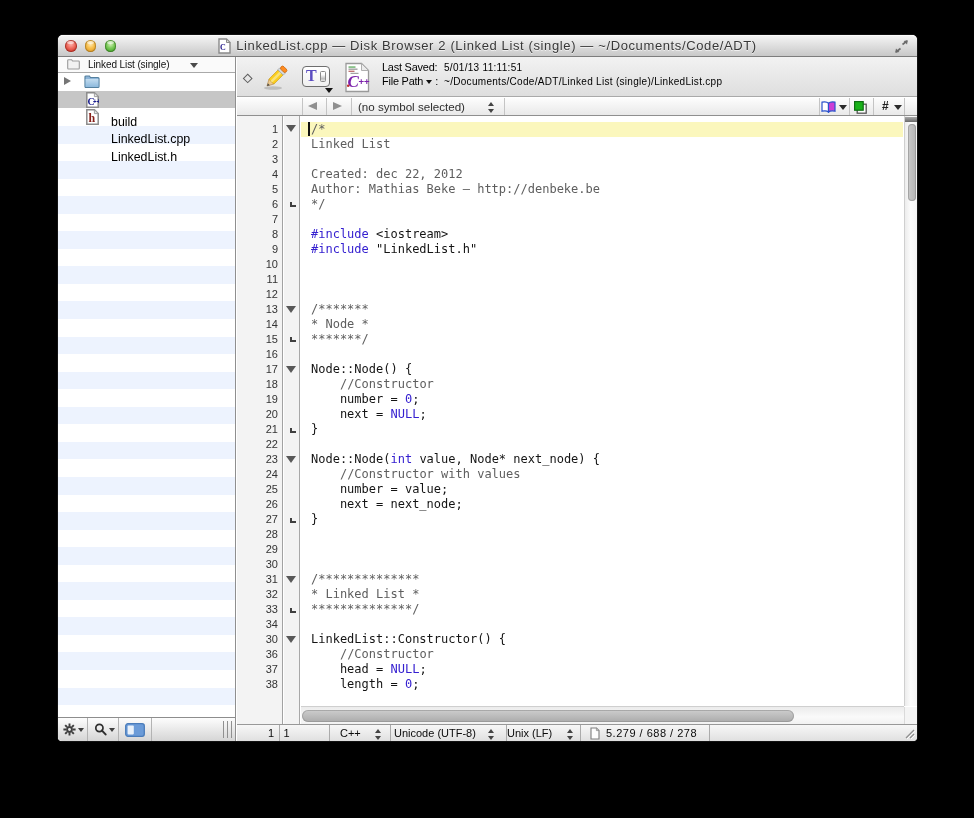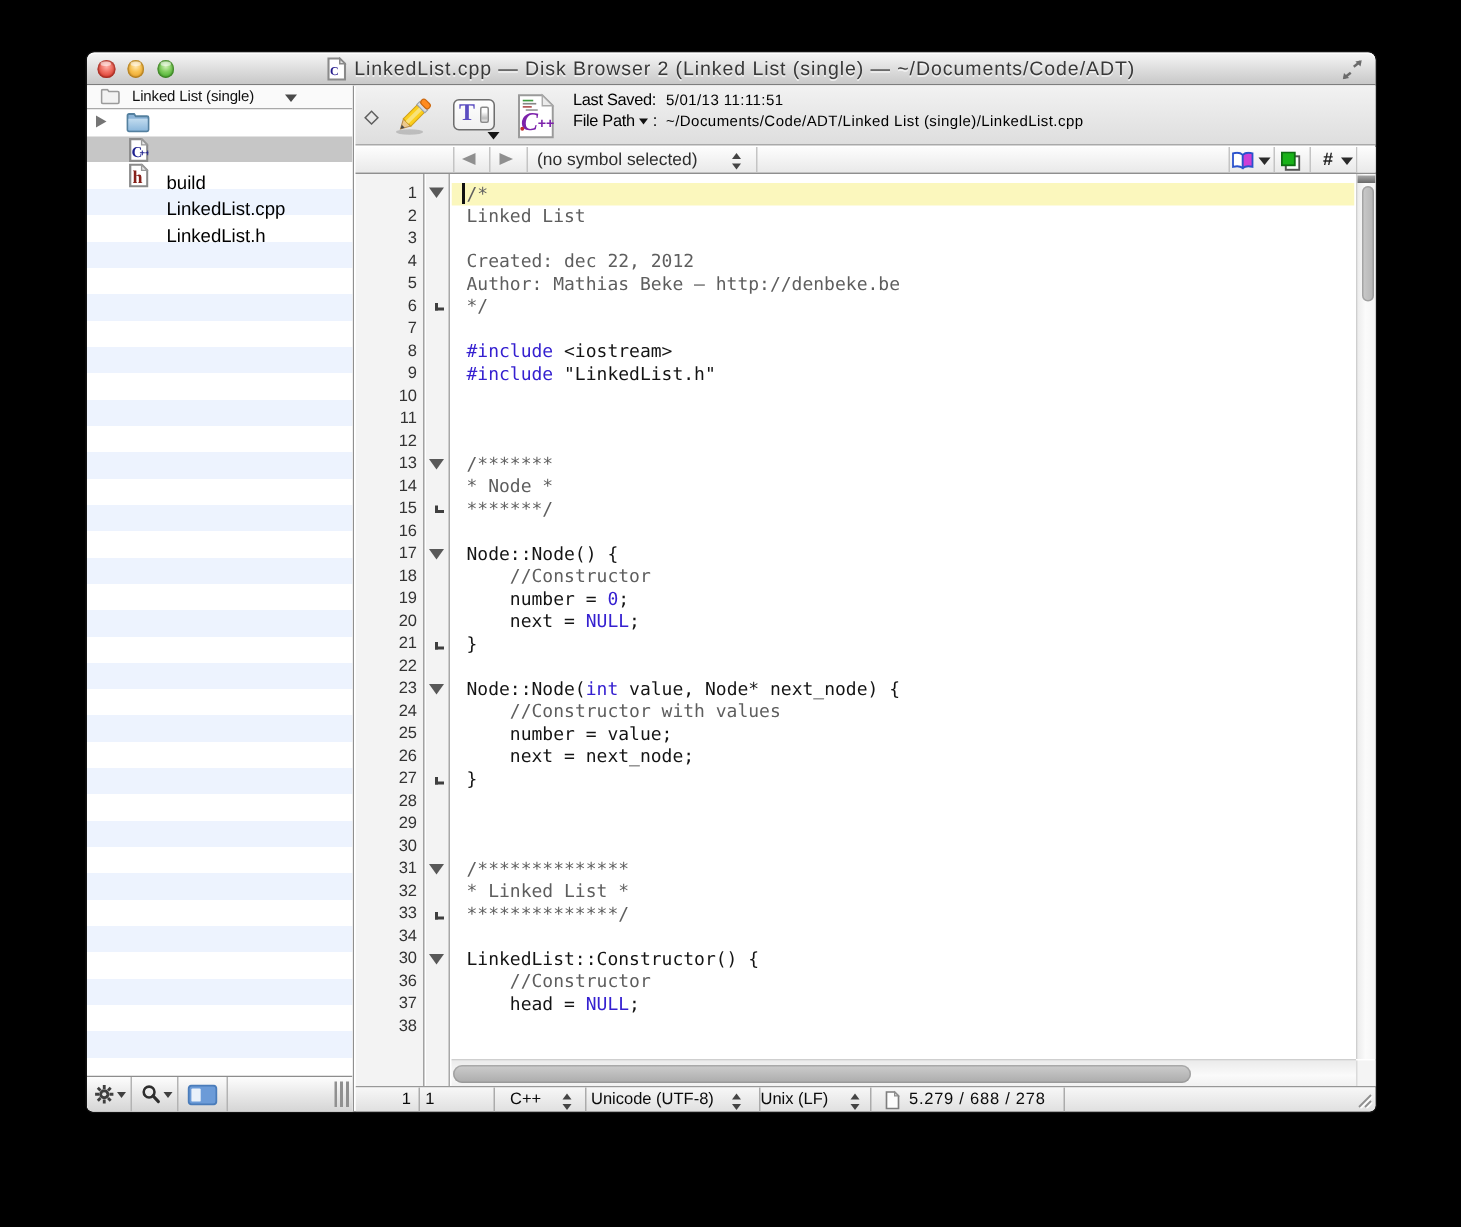--- a/index.html
+++ b/index.html
@@ -425,20 +425,21 @@
               <div class="cline"></div>
               <div class="cline"></div>
               <div class="cline"></div>
               <div class="cline"><span class="tok-c">/**************</span></div>
               <div class="cline"><span class="tok-c">* Linked List *</span></div>
               <div class="cline"><span class="tok-c">**************/</span></div>
               <div class="cline"></div>
               <div class="cline"><span class="tok-p">LinkedList::Constructor() {</span></div>
               <div class="cline"><span class="tok-p">    </span><span class="tok-c">//Constructor</span></div>
               <div class="cline"><span class="tok-p">    head = </span><span class="tok-k">NULL</span><span class="tok-p">;</span></div>
+              <div class="cline"><span class="tok-p">    length = </span><span class="tok-k">0</span><span class="tok-p">;</span></div>
             </div>
           </div>
         <div class="vscroll">
           <div class="vs-top"></div>
           <div class="vs-thumb"></div>
         </div>
         <div class="hscroll">
           <div class="hs-thumb"></div>
         </div>
         <div class="corner"></div>

